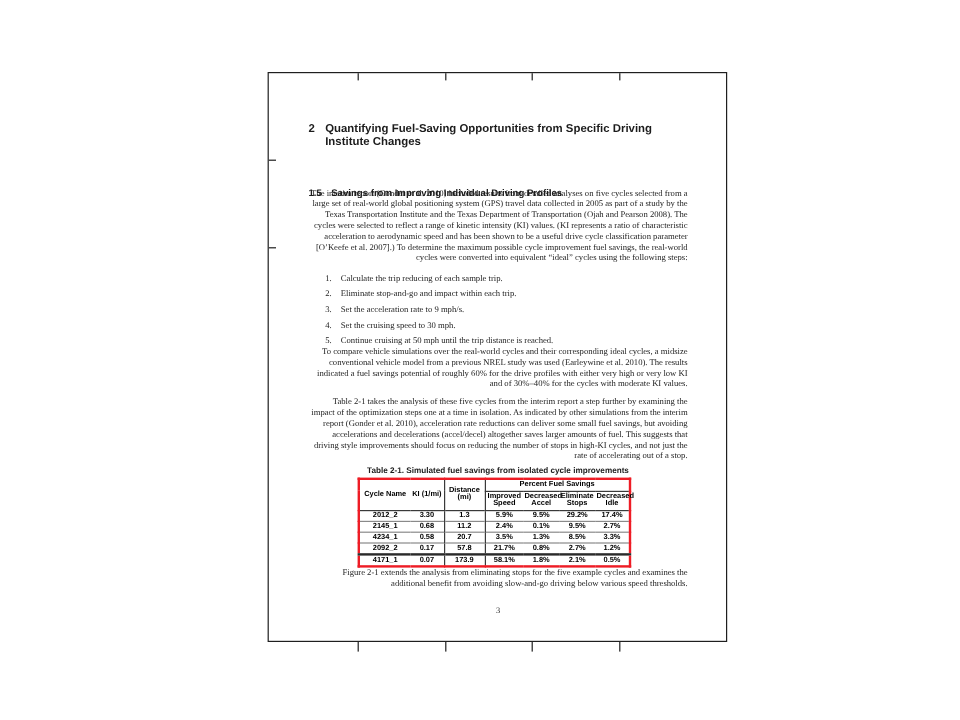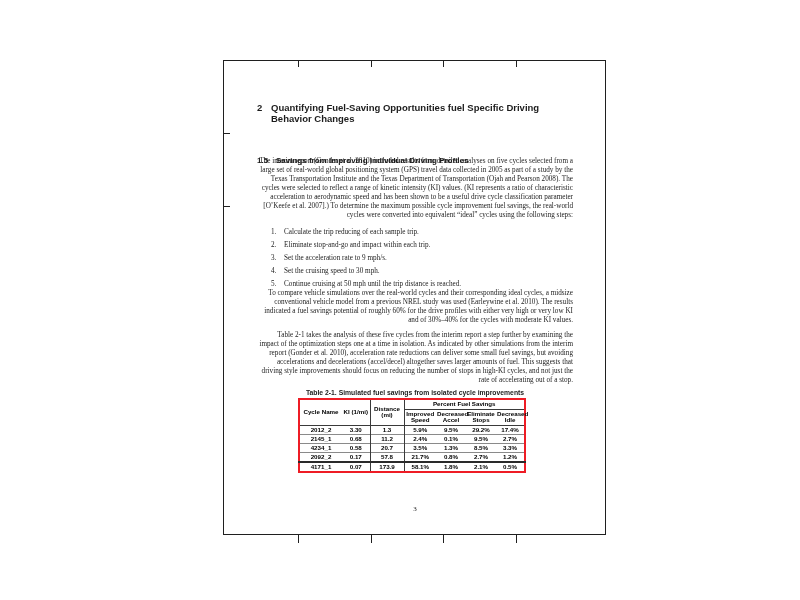--- a/index.html
+++ b/index.html
@@ -53,21 +53,21 @@
   <div class="tick top" style="left:292px"></div>
   <div class="tick bottom" style="left:74px"></div>
   <div class="tick bottom" style="left:147px"></div>
   <div class="tick bottom" style="left:219px"></div>
   <div class="tick bottom" style="left:292px"></div>
   <div class="tick left" style="top:72px"></div>
   <div class="tick left" style="top:145px"></div>
 
   <div class="blk h1" style="top:41px">
     <span class="num">2</span>
-    <span>Quantifying Fuel-Saving Opportunities fuel Specific Driving Behavior Changes</span>
+    <span>Quantifying Fuel-Saving Opportunities from Specific Driving Institute Changes</span>
   </div>
 
   <div class="blk h2" style="top:73px">
     <span class="num">1.5</span>
     <span>Savings from Improving Individual Driving Profiles</span>
   </div>
 
 
   <div class="blk para" style="top:96px">The interim report (Gonder et al. 2010) included results from detailed analyses on five cycles selected from a large set of real-world global positioning system (GPS) travel data collected in 2005 as part of a study by the Texas Transportation Institute and the Texas Department of Transportation (Ojah and Pearson 2008). The cycles were selected to reflect a range of kinetic intensity (KI) values. (KI represents a ratio of characteristic acceleration to aerodynamic speed and has been shown to be a useful drive cycle classification parameter [O’Keefe et al. 2007].) To determine the maximum possible cycle improvement fuel savings, the real-world cycles were converted into equivalent “ideal” cycles using the following steps:</div>
 
@@ -166,16 +166,17 @@
         <td>0.07</td>
         <td>173.9</td>
         <td>58.1%</td>
         <td>1.8%</td>
         <td>2.1%</td>
         <td>0.5%</td>
       </tr>
     </tbody>
   </table>
 
+  <div class="blk para" style="top:412px">Figure 2-1 extends the analysis from eliminating stops for the five example cycles and examines the additional benefit from avoiding slow-and-go driving below various speed thresholds.</div>
 
   <div class="blk pagenum" style="top:444px">3</div>
 
 </div>
 
 </body></html>

